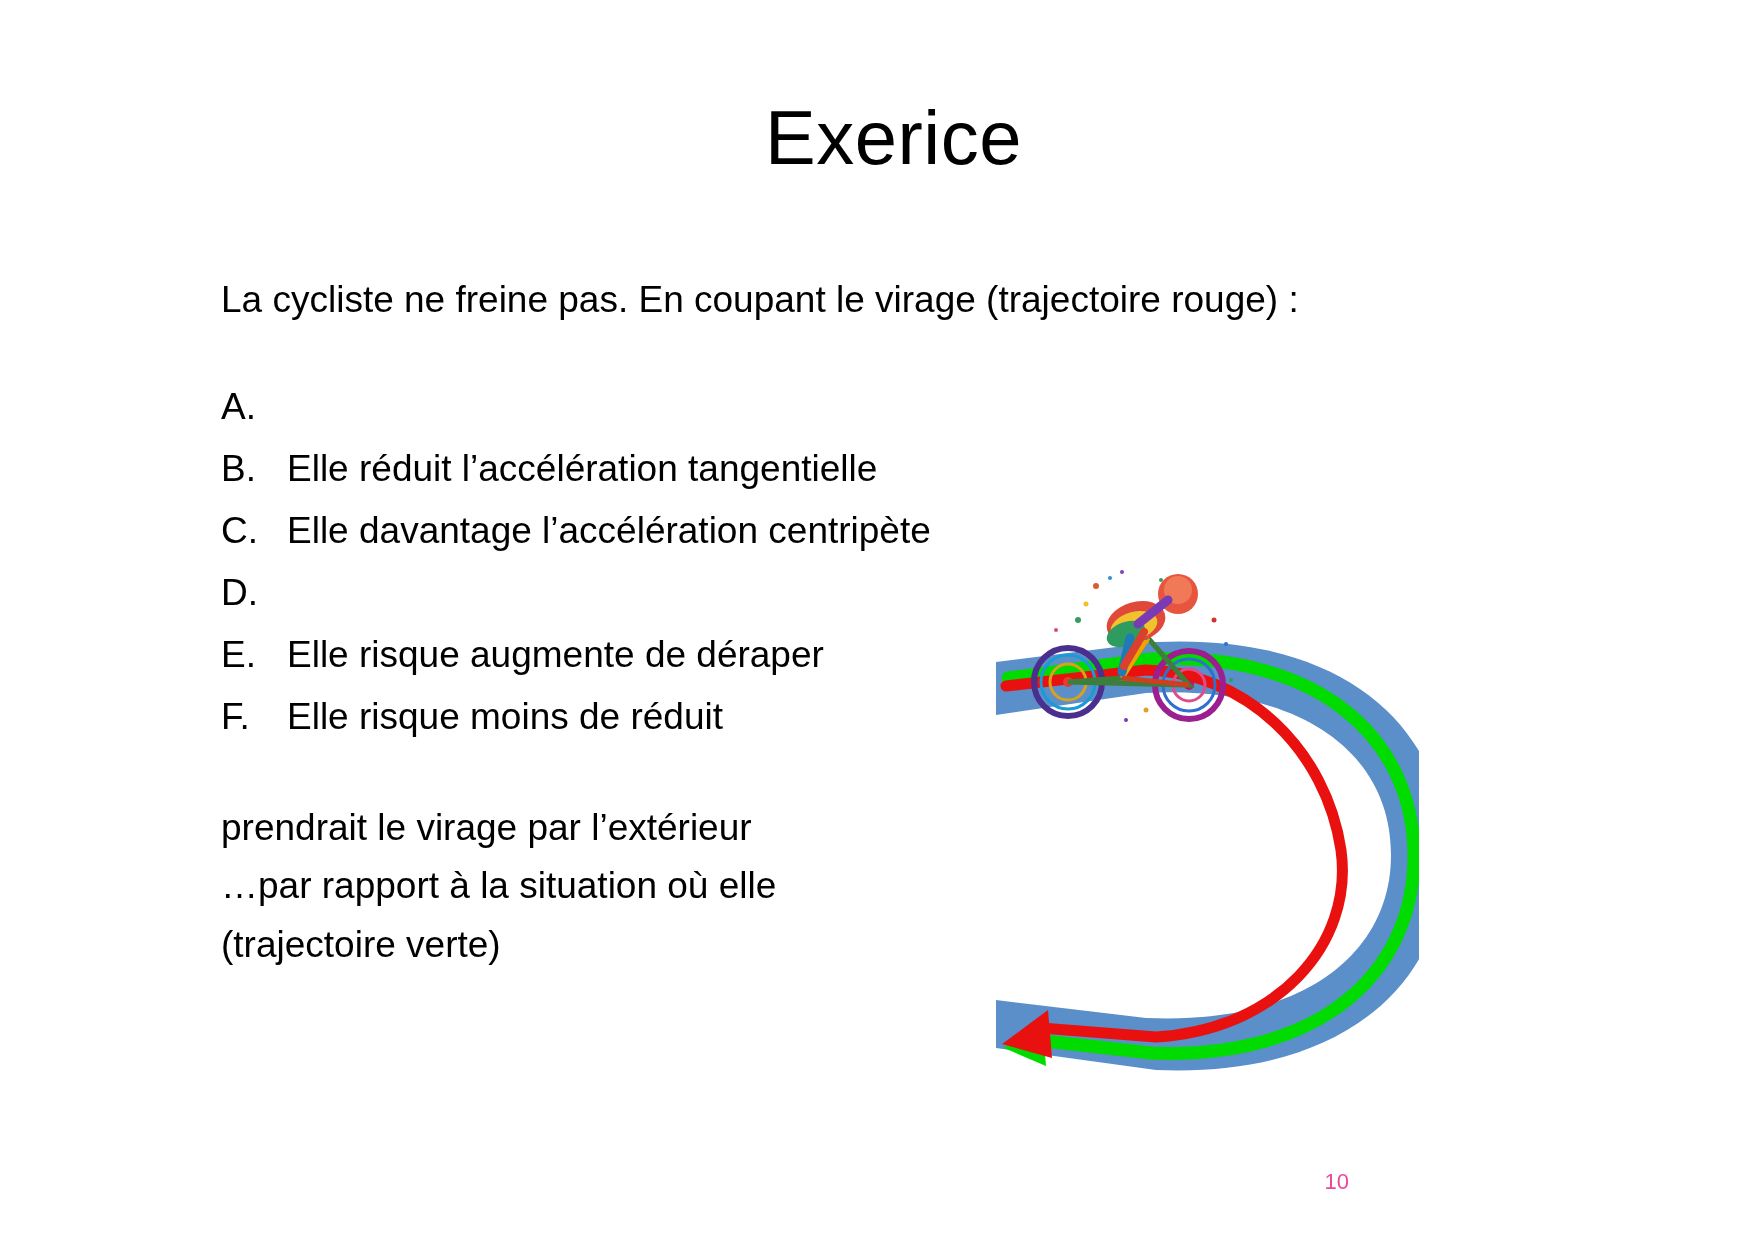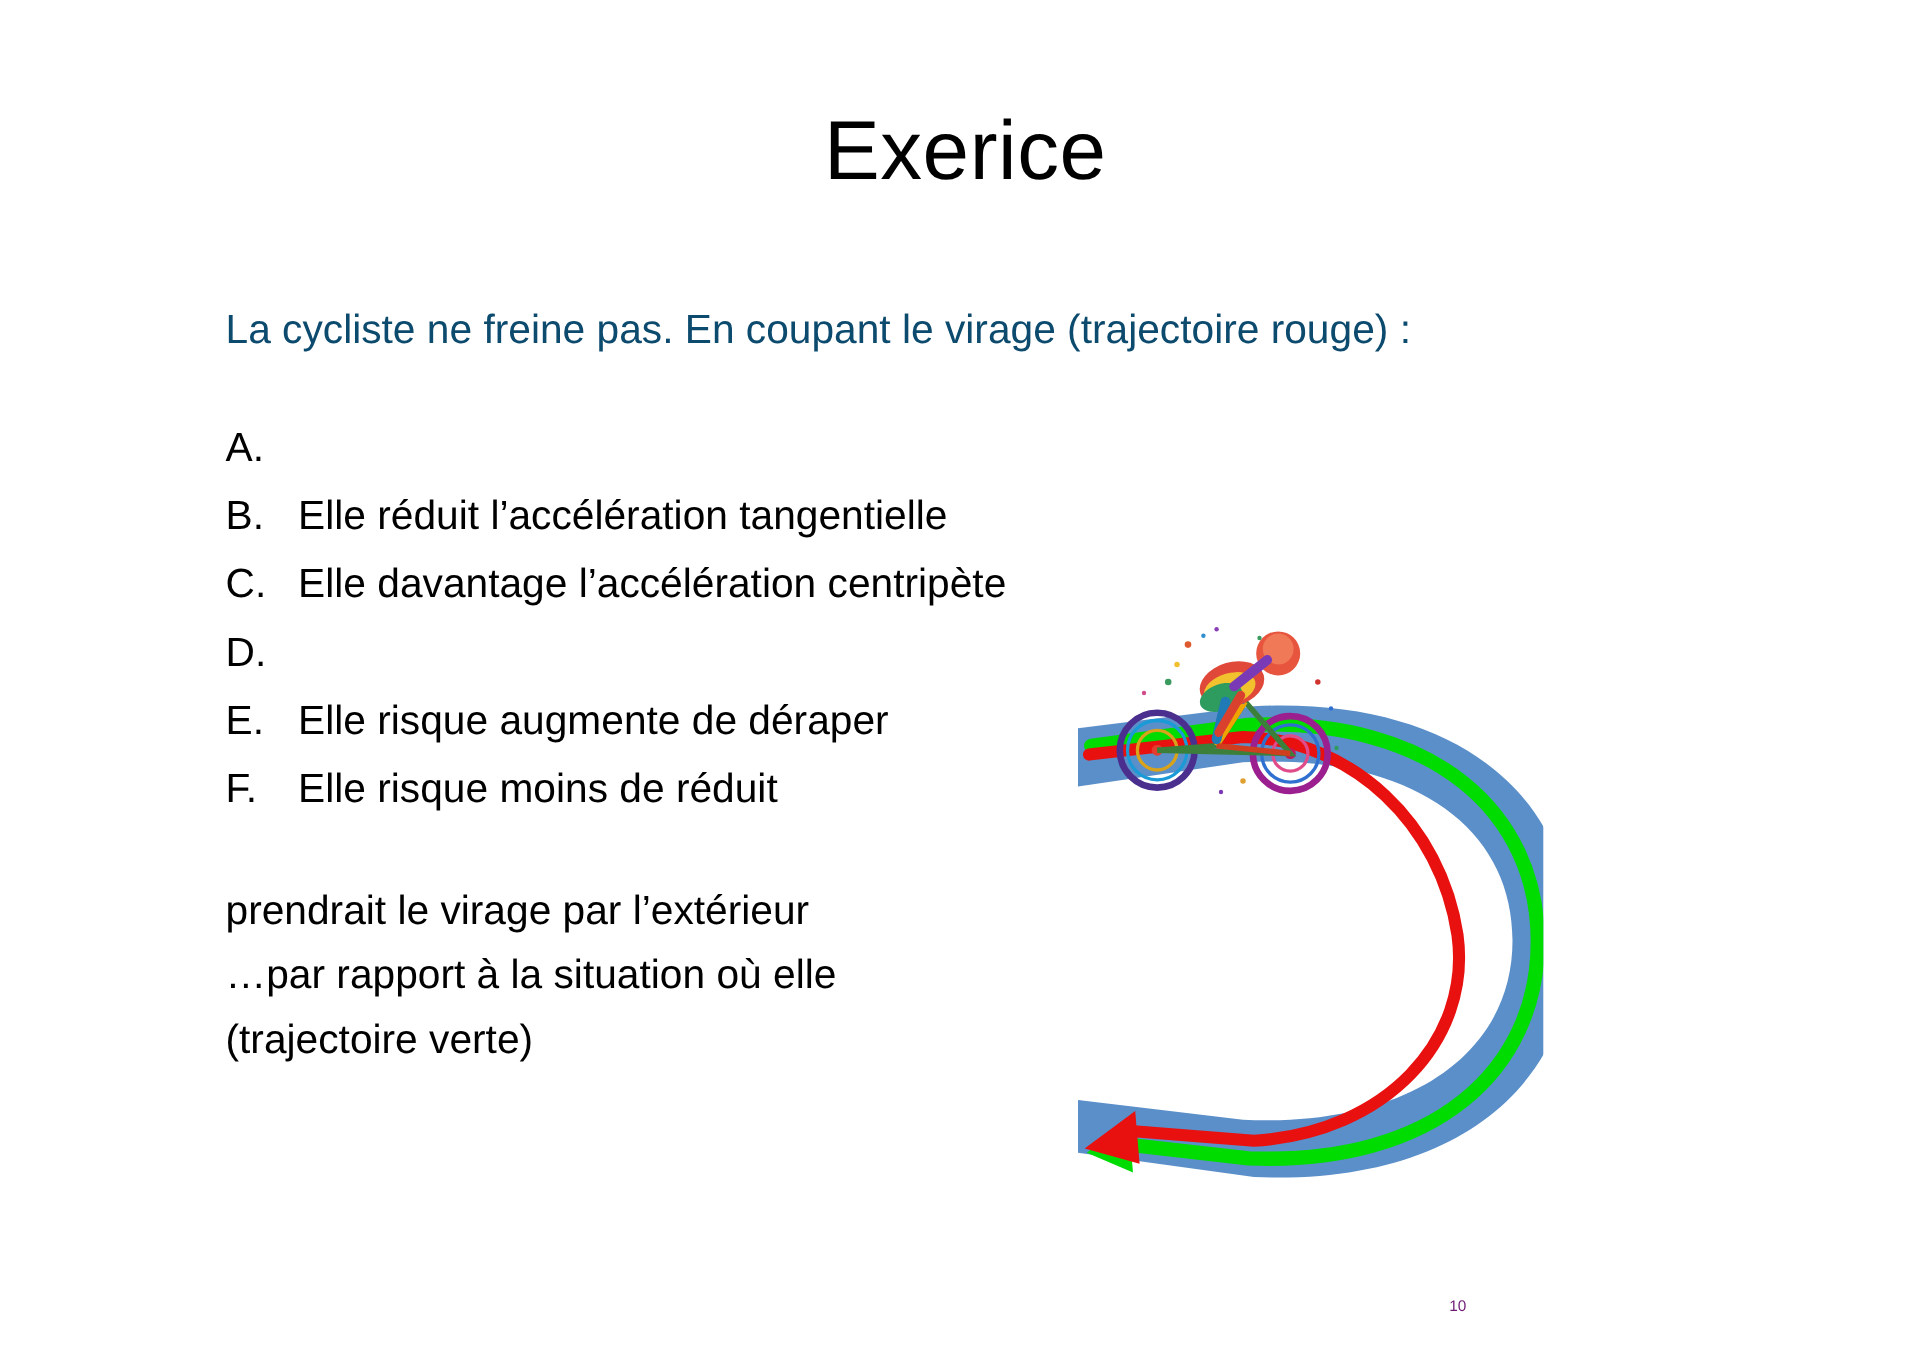--- a/index.html
+++ b/index.html
@@ -10,20 +10,21 @@
   body {
     font-family: "Liberation Sans", sans-serif;
     color: #000000;
   }
   #slide {
     position: relative;
     width: 1403px;
     height: 1240px;
     background: #ffffff;
     overflow: hidden;
+    margin-left: 16px;
   }
 
   
   #title {
     position: absolute;
     left: 0;
     top: 98px;
     width: 1755px;
     text-align: center;
     font-size: 76px;
@@ -36,21 +37,21 @@
   
   #body-block {
     position: absolute;
     left: 205px;
     top: 277px;
     width: 1180px;
   }
   .intro {
     font-size: 37px;
     line-height: 1.22;
-    color: #0c4a6e;
+    color: #000000;
     white-space: nowrap;
   }
   #options {
     list-style: none;
     margin: 0;
     padding: 0;
     margin-top: 66px;
   }
   #options li {
     display: flex;
@@ -77,22 +78,22 @@
     font-size: 37px;
     line-height: 1.25;
     white-space: nowrap;
   }
 
   
   #page-number {
     position: absolute;
     right: 70px;
     bottom: 45px;
-    font-size: 14px;
-    color: #701a75;
+    font-size: 22px;
+    color: #ec4899;
   }
 
   
   #figure {
     position: absolute;
     left: 980px;
     top: 600px;
     width: 740px;
     height: 520px;
   }

